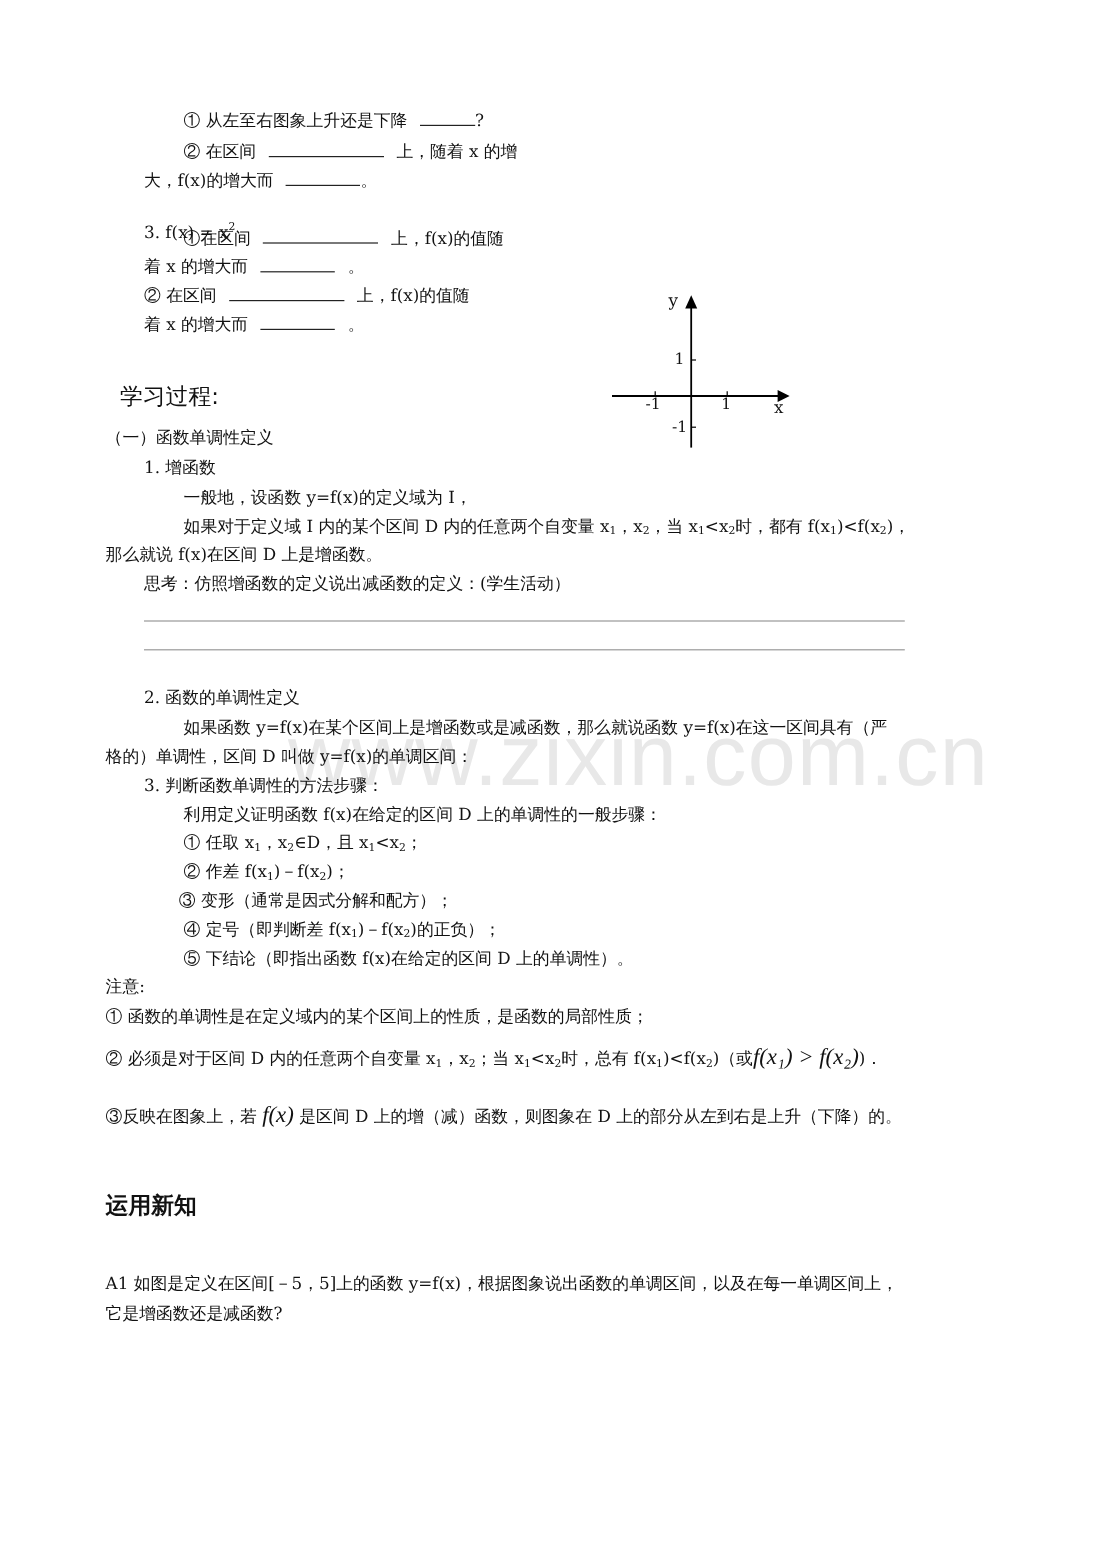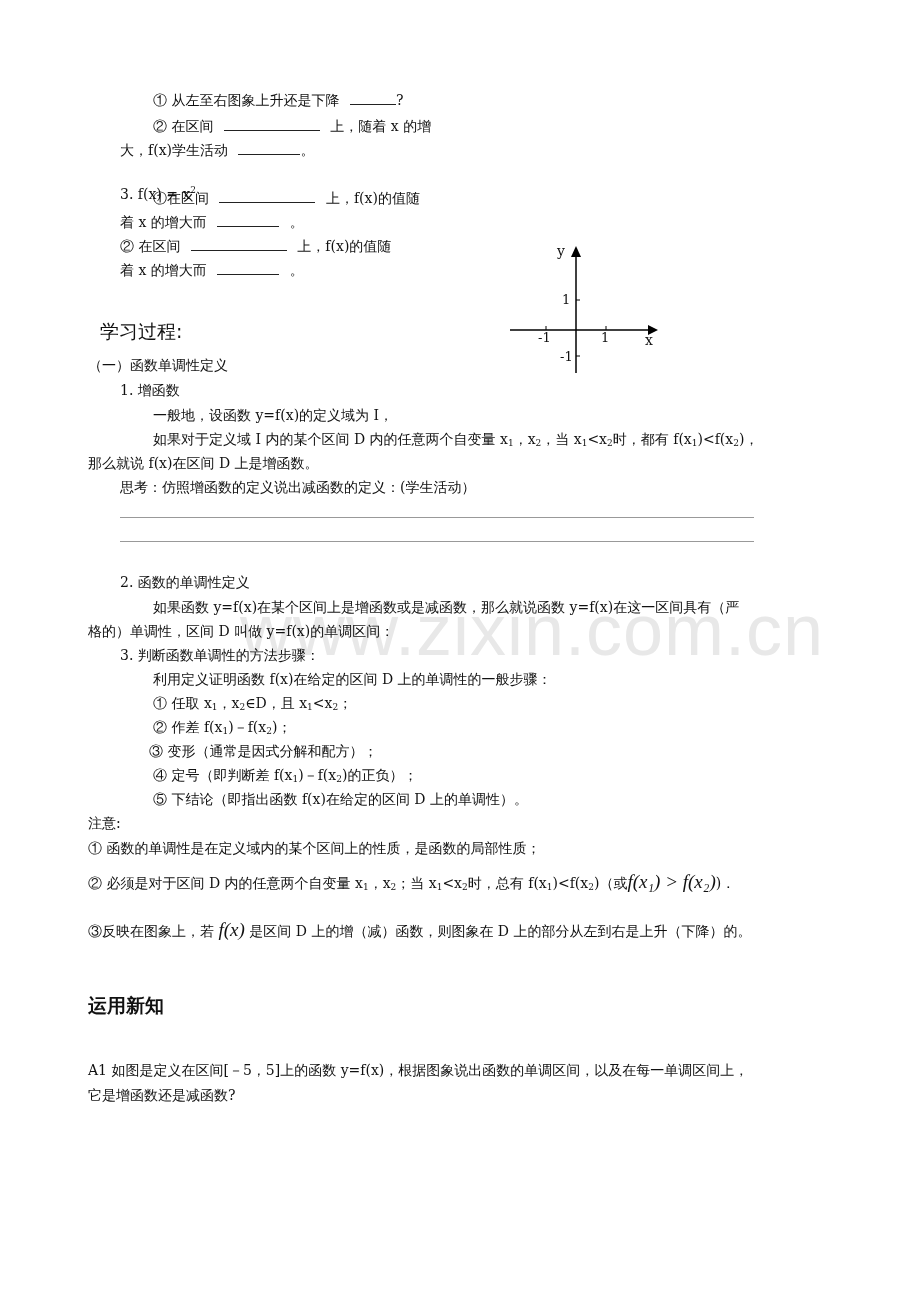--- a/index.html
+++ b/index.html
@@ -33,21 +33,21 @@
   <div class="abs" style="left:153px; top:90px;">
     <span>① 从左至右图象上升还是下降</span>
     <span class="blank" style="width:46px; margin-left:6px;"></span><span>?</span>
   </div>
   <div class="abs" style="left:153px; top:116px;">
     <span>② 在区间</span>
     <span class="blank" style="width:96px; margin:0 6px;"></span>
     <span>上，随着 x 的增</span>
   </div>
   <div class="abs" style="left:120px; top:140px;">
-    <span>大，f(x)学生活动</span>
+    <span>大，f(x)的增大而</span>
     <span class="blank" style="width:62px; margin-left:6px;"></span><span>。</span>
   </div>
   <div class="abs" style="left:120px; top:180px;">
     <span>3. f(x) = x</span><sup>2</sup>
   </div>
   <div class="abs" style="left:153px; top:188px;">
     <span>①在区间</span>
     <span class="blank" style="width:96px; margin:0 6px;"></span>
     <span>上，f(x)的值随</span>
   </div>

